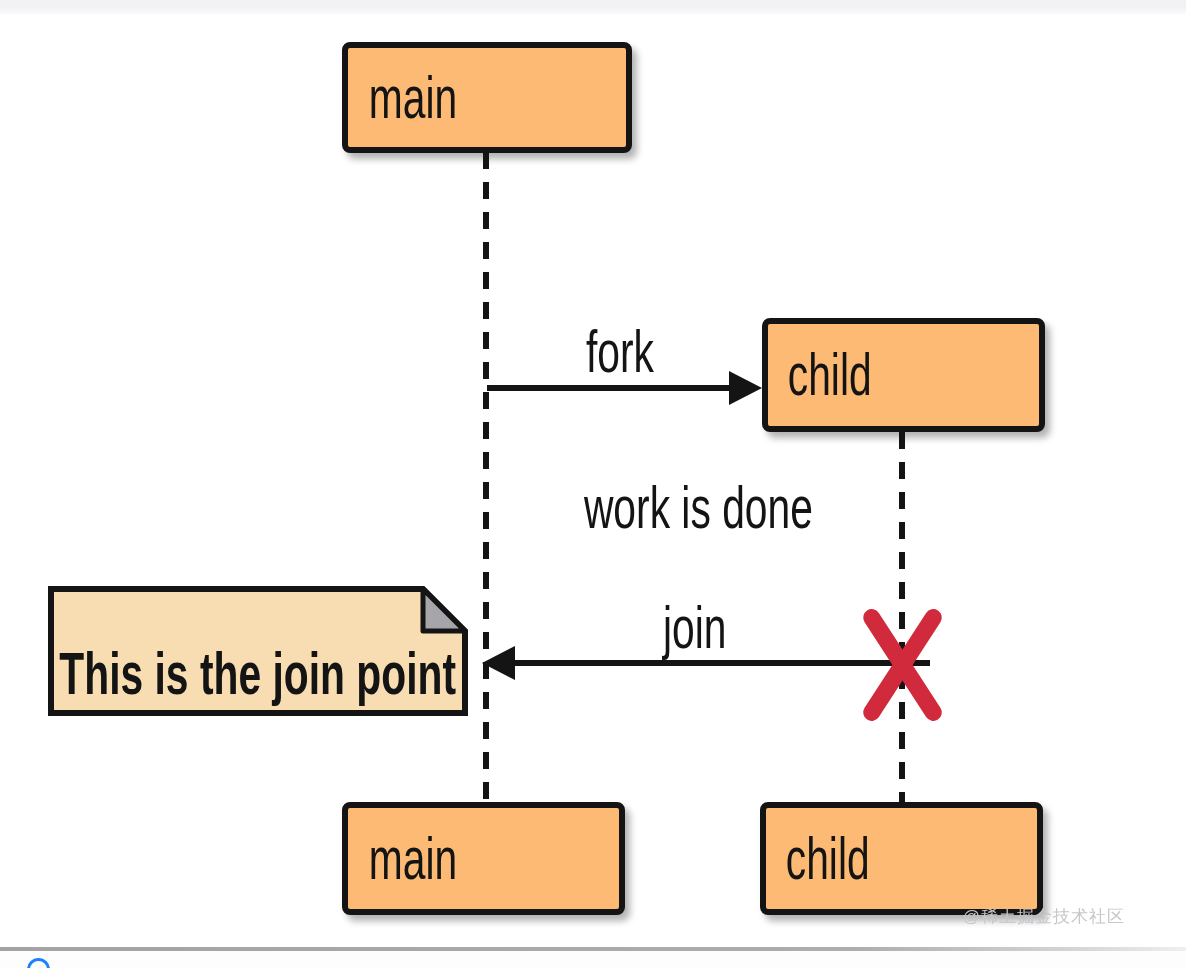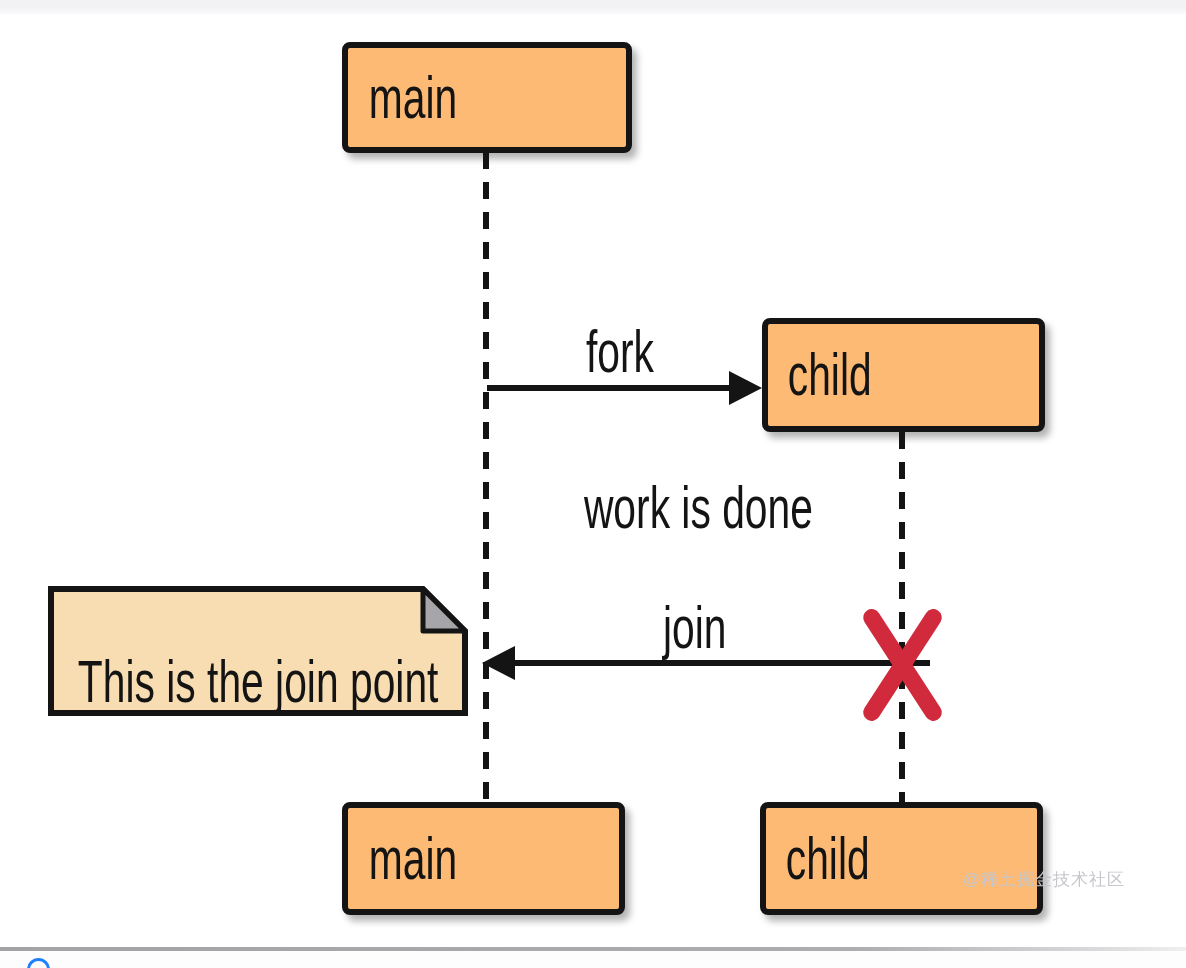--- a/index.html
+++ b/index.html
@@ -30,31 +30,31 @@
     position:absolute;width:0;height:0;
     border-left:33px solid #141414;border-top:17px solid transparent;border-bottom:17px solid transparent;
   }
   .arrowhead-left{
     position:absolute;width:0;height:0;
     border-right:33px solid #141414;border-top:17px solid transparent;border-bottom:17px solid transparent;
   }
   .note-wrap{position:absolute;left:48px;top:586px;width:420px;height:130px;}
   .note-wrap svg{position:absolute;left:0;top:0;overflow:visible;}
   .note-text{
-    position:absolute;left:0;top:16px;width:100%;height:100%;
-    display:flex;align-items:center;justify-content:center;padding-top:30px;box-sizing:border-box;
+    position:absolute;left:0;top:8px;width:100%;height:100%;
+    display:flex;align-items:center;justify-content:center;padding-top:30px;box-sizing:border-box;font-weight:bold;
   }
   .x-icon{position:absolute;left:856px;top:608px;width:92px;height:114px;}
   .x-icon .bar{
     position:absolute;left:38px;top:-8px;width:17px;height:130px;border-radius:9px;background:#d02a3c;
   }
   .x-icon .bar.b1{transform:rotate(33deg);}
   .x-icon .bar.b2{transform:rotate(-33deg);}
   .watermark{
-    position:absolute;left:940px;top:868px;width:185px;text-align:right;
+    position:absolute;left:940px;top:905px;width:185px;text-align:right;
     font-size:17px;color:#c6c6cb;letter-spacing:1px;
   }
   .bottom-shadow{
     position:absolute;left:0;top:947px;width:1186px;height:4px;filter:blur(0.6px);
     background:linear-gradient(to right,#a3a3a5 0%,#adadaf 72%,#d8d8da 92%,#efefef 100%);
   }
   .below-area{position:absolute;left:0;top:951px;width:1186px;height:17px;background:#fdfdfe;}
   .partial-link-icon{
     position:absolute;left:27px;top:958px;width:17px;height:17px;border-radius:50%;
     border:3px solid #1e80ff;background:transparent;

